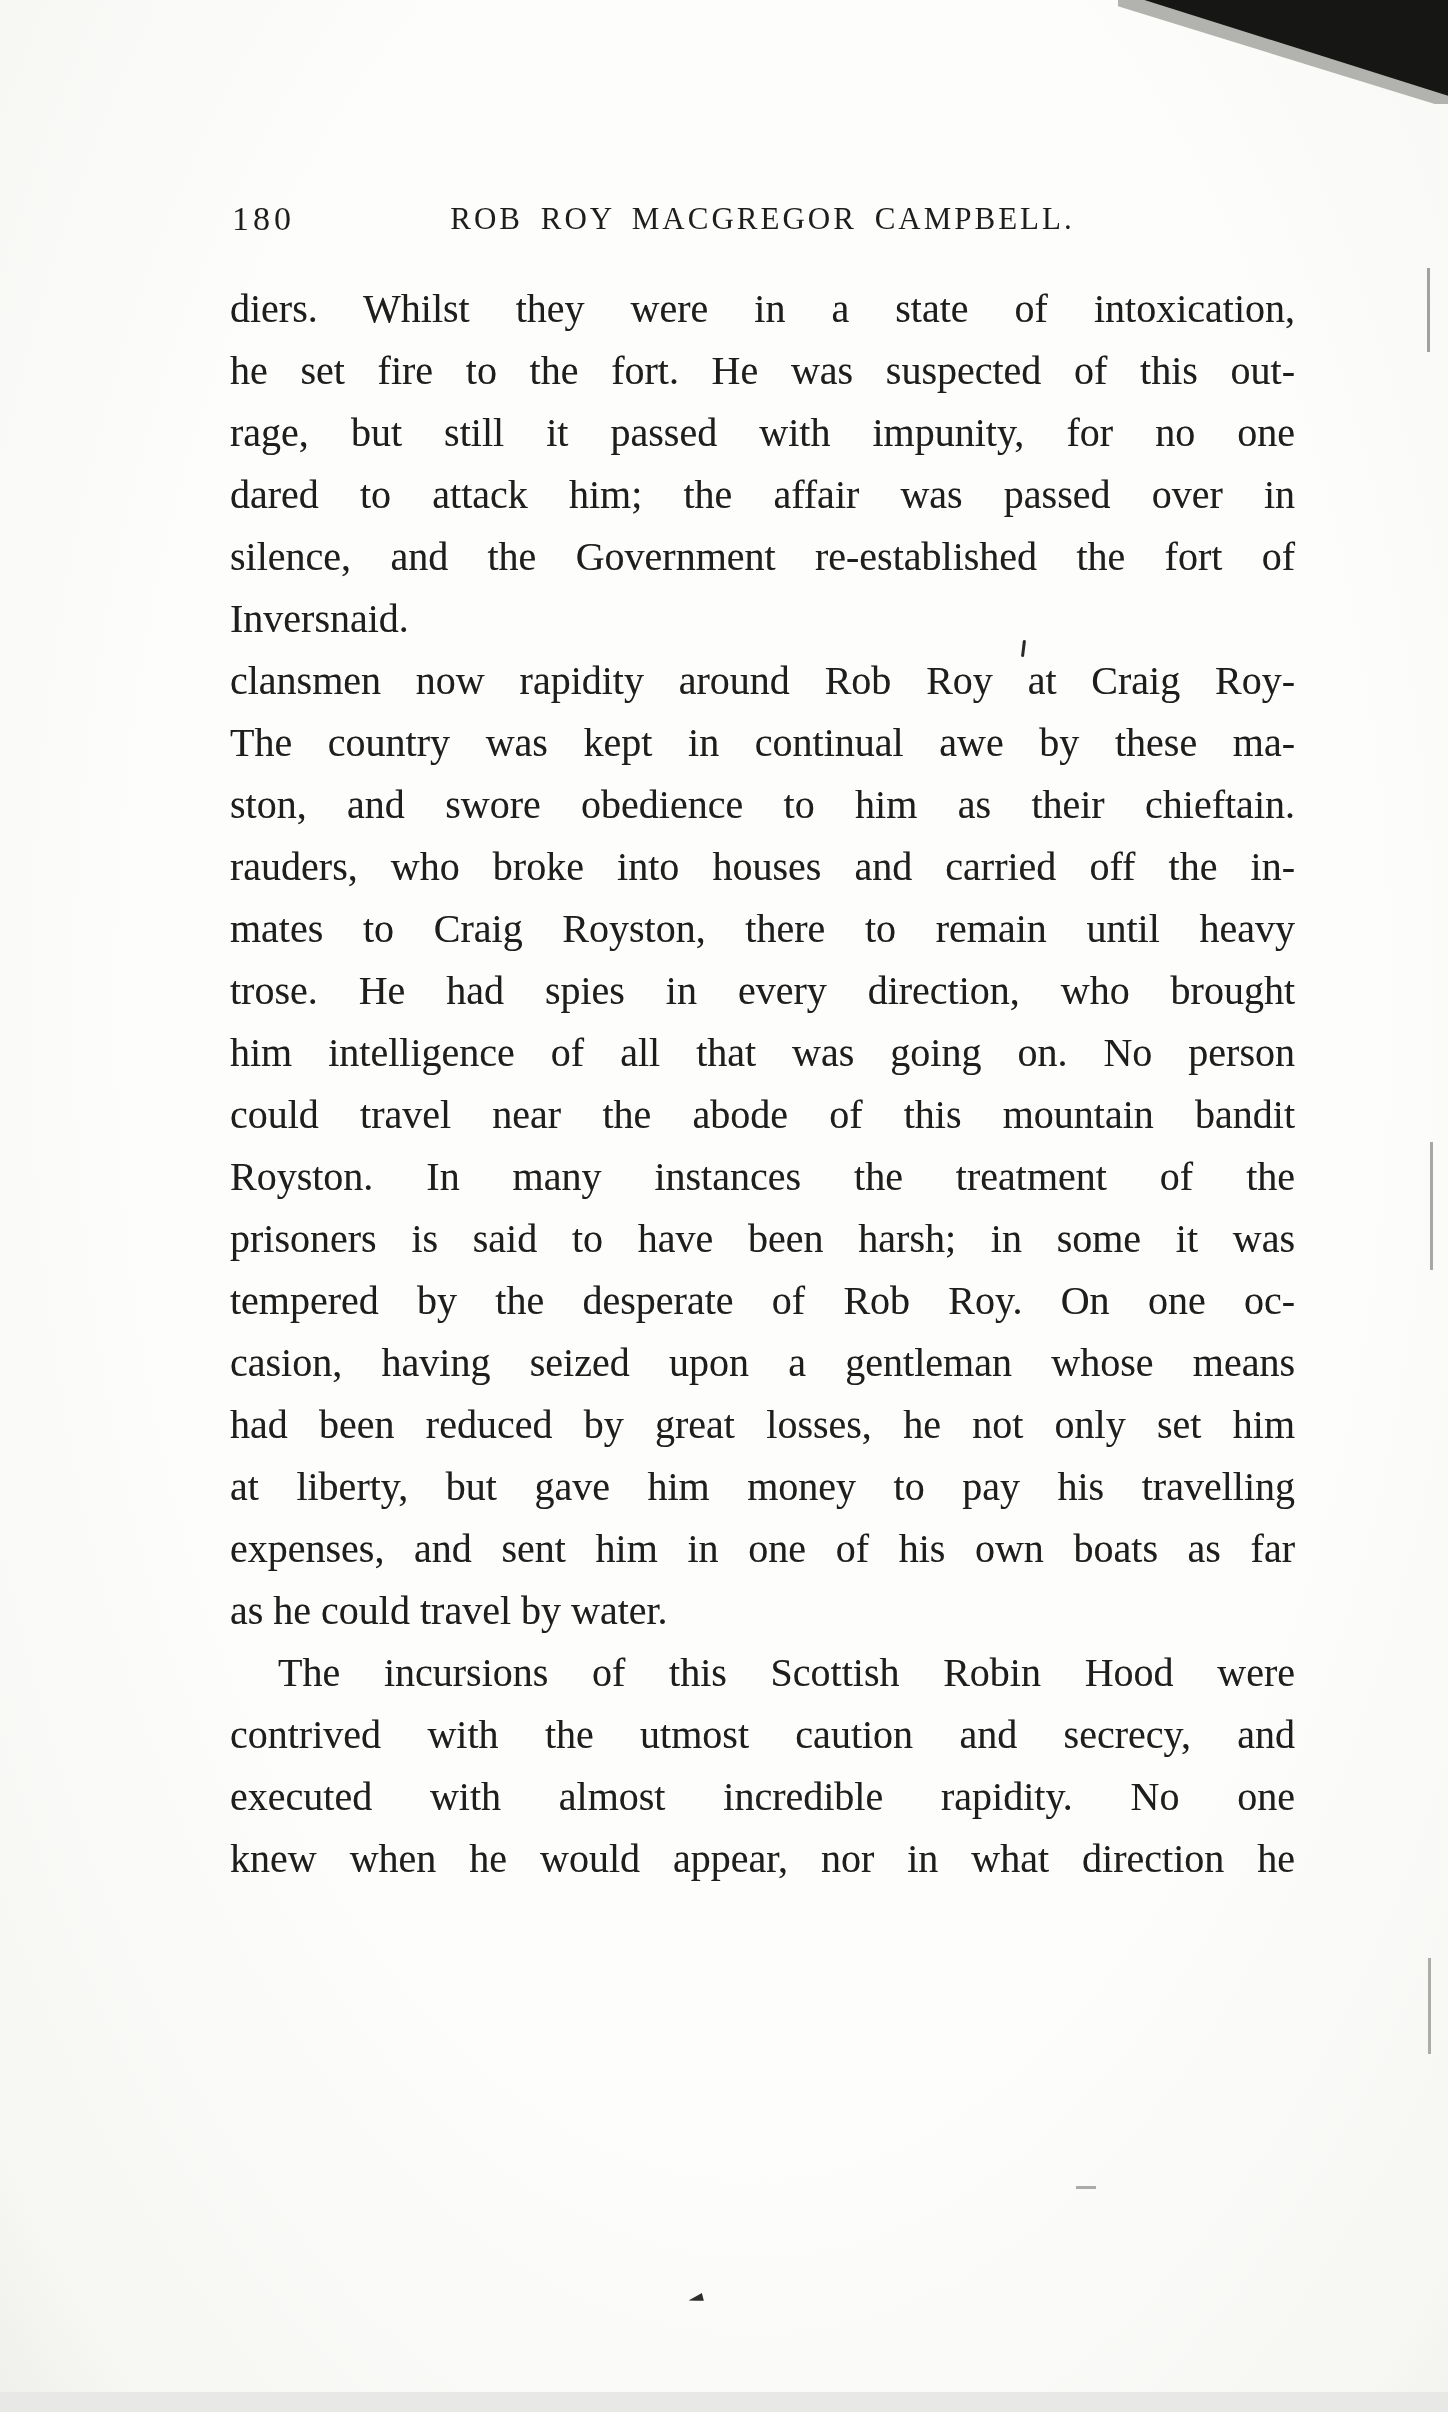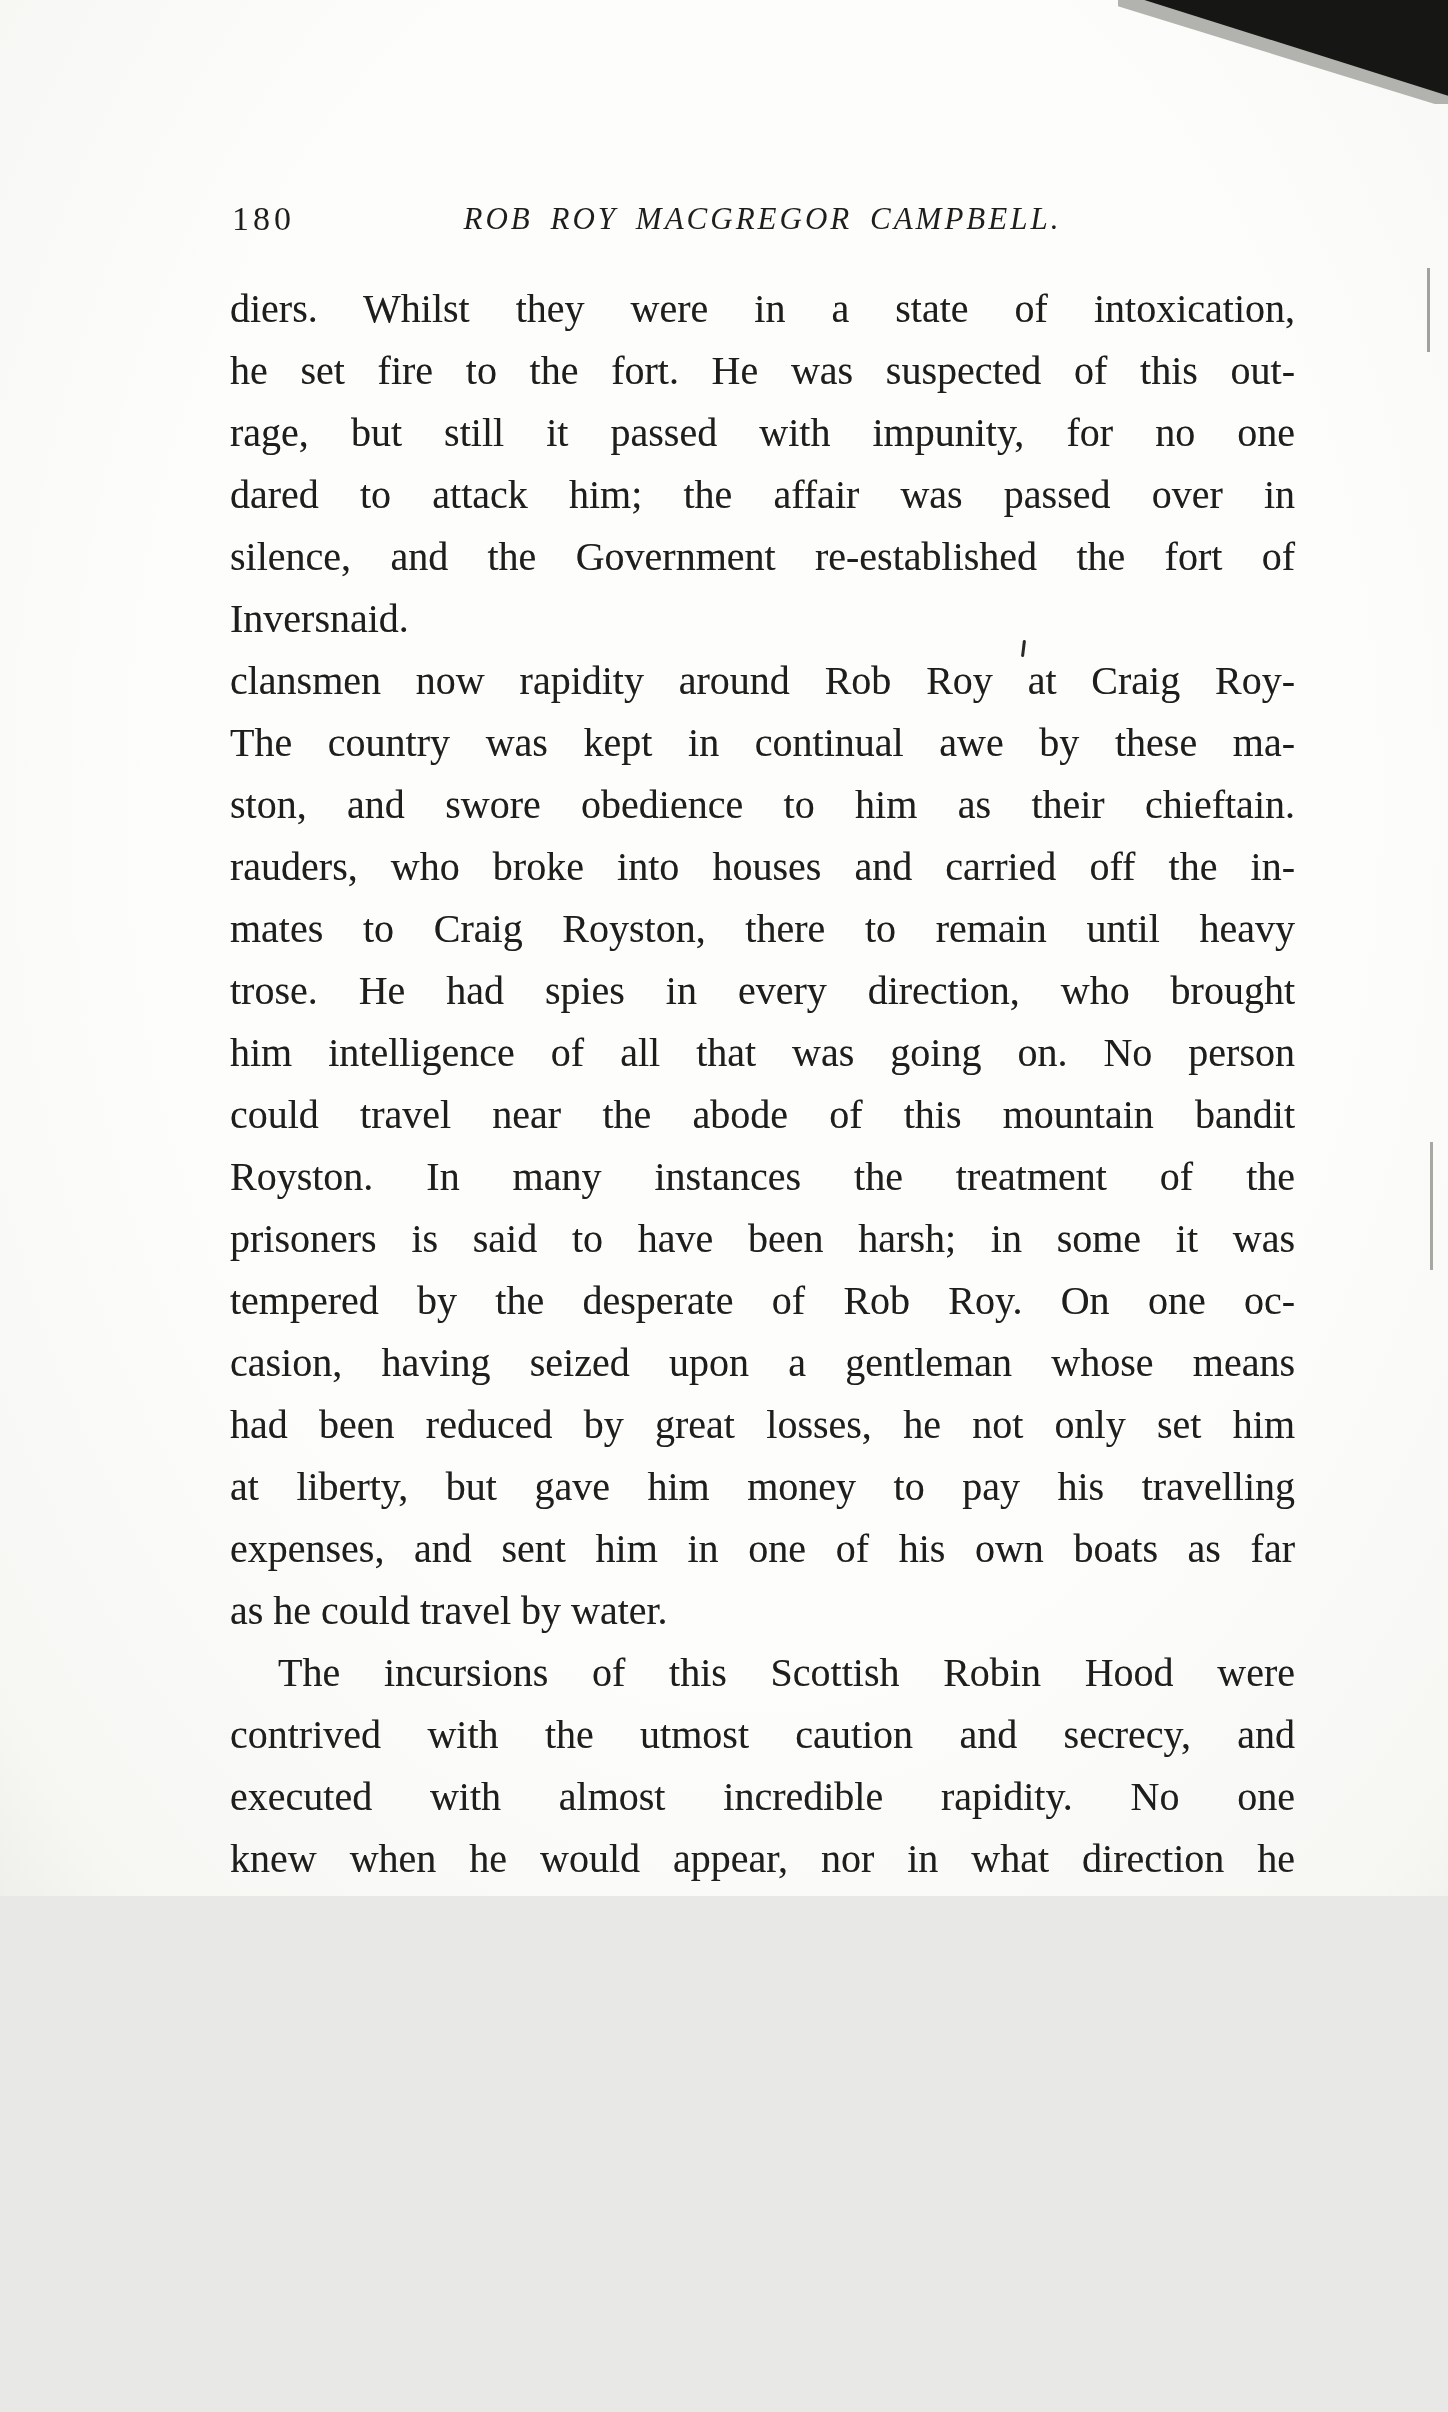--- a/index.html
+++ b/index.html
@@ -3,21 +3,21 @@
 <meta charset="utf-8">
 <style>
   html, body {
     margin: 0;
     padding: 0;
     background: #e8e8e6;
   }
   .sheet {
     position: relative;
     width: 1448px;
-    height: 1896px;
+    height: 2392px;
     margin: 0 auto;
     background:
       radial-gradient(ellipse at 52% 42%, #fdfdfc 55%, #f6f6f3 92%, #efefeb 100%);
     overflow: hidden;
     font-family: "Liberation Serif", "DejaVu Serif", serif;
     color: #1e1e1c;
   }
 
   
   .corner-shadow {
@@ -62,21 +62,20 @@
   }
   .running-title {
     position: absolute;
     left: 50%;
     top: 1px;
     transform: translateX(-50%);
     white-space: nowrap;
     font-size: 31px;
     letter-spacing: 3px;
     word-spacing: 7px;
-    font-style: italic;
   }
 
   .page-body {
     font-size: 40px;
     line-height: 62px;
     text-shadow: 0 0 0.5px rgba(20,20,20,.35);
   }
   .paragraph { margin: 0; }
   .line {
     text-align: justify;

